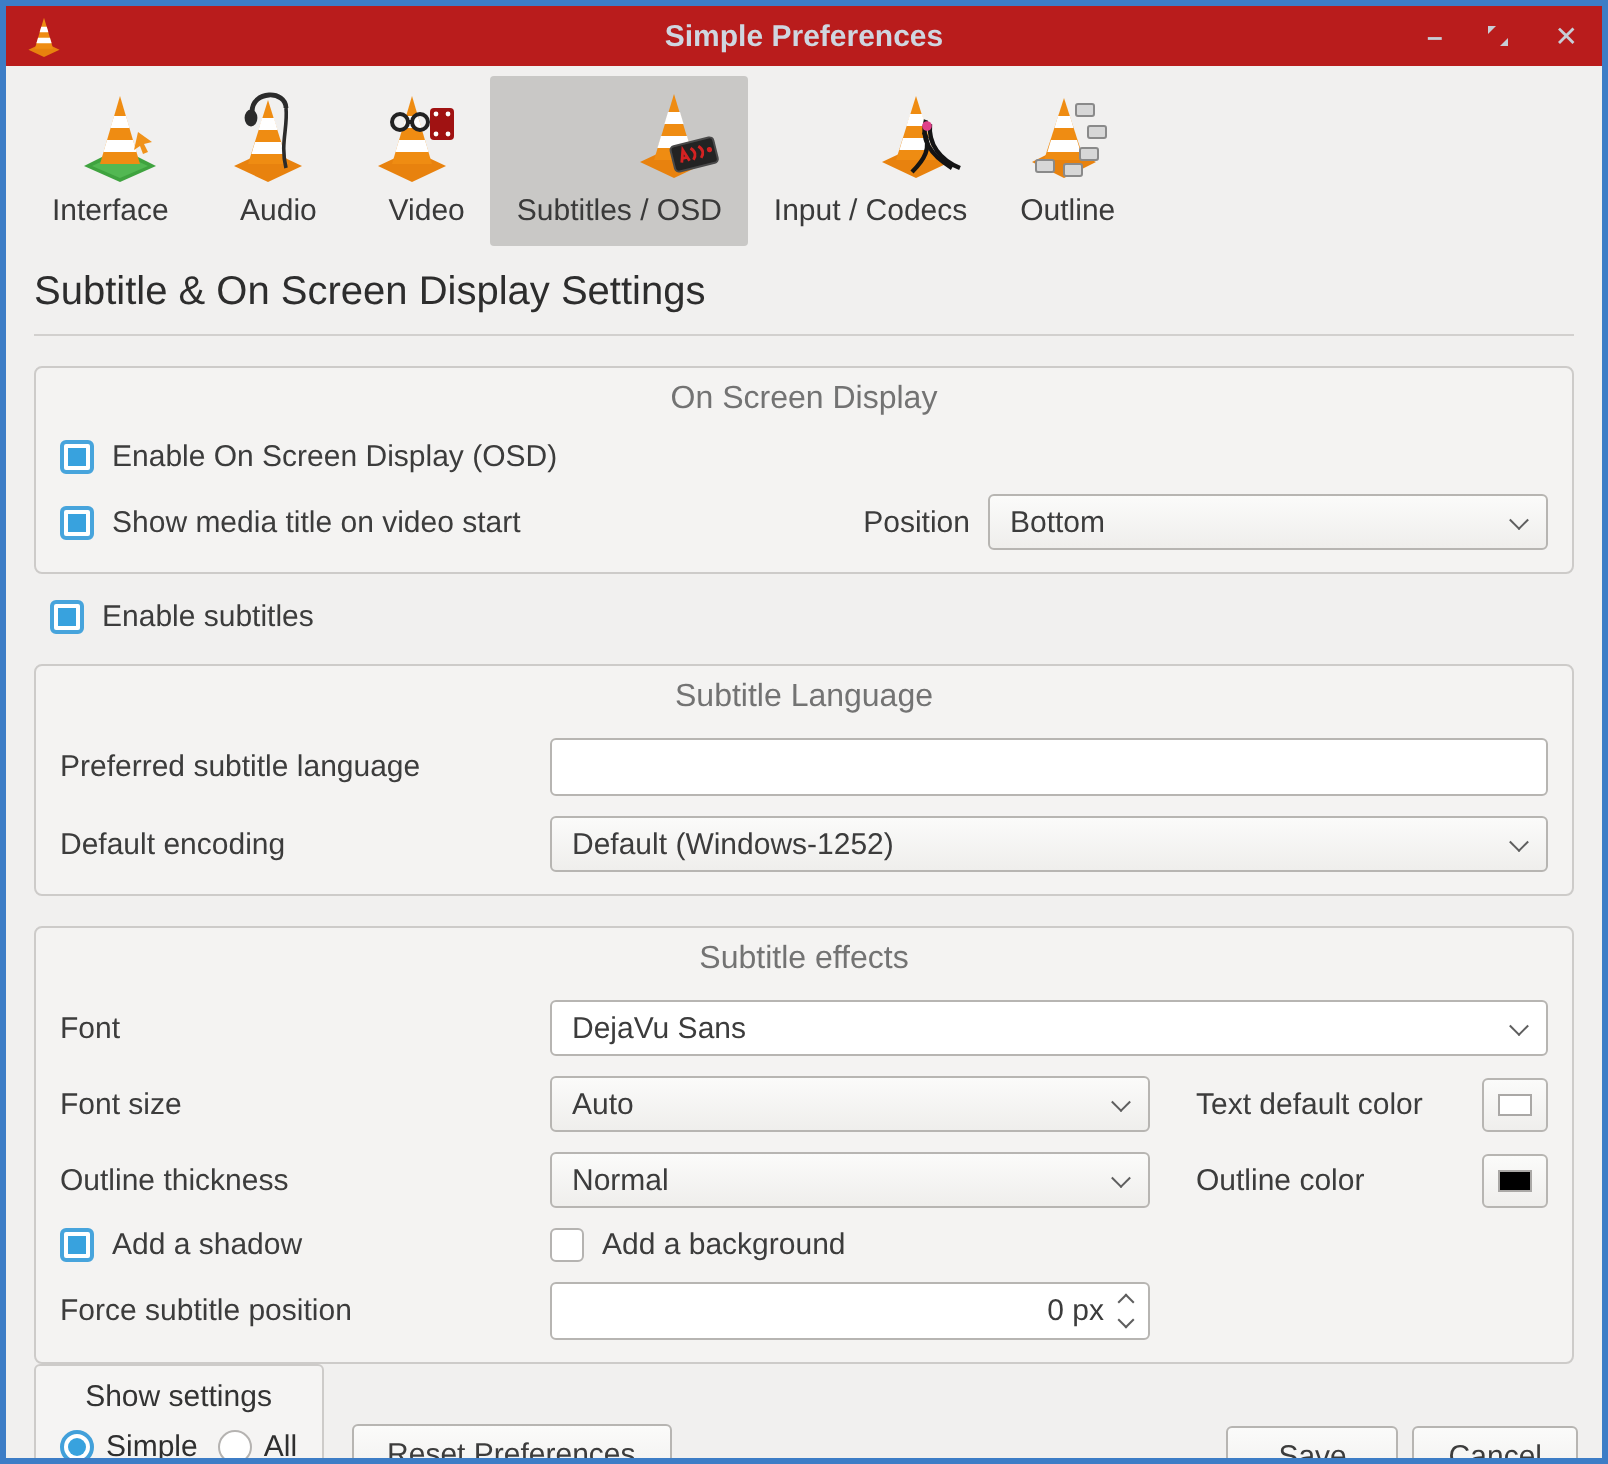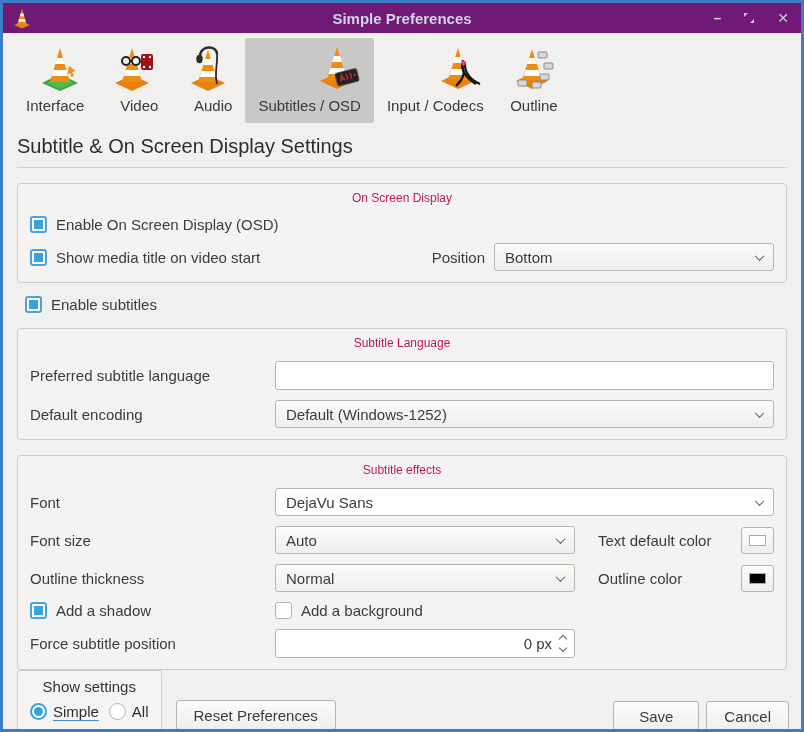--- a/index.html
+++ b/index.html
@@ -10,21 +10,21 @@
     width: 804px; height: 732px;
     border: 3px solid #3d7dc6;
     background: #f1f0ef;
     display: flex; flex-direction: column;
     overflow: hidden;
   }
 
   
   .titlebar {
     height: 30px; flex: 0 0 30px;
-    background: #701a75;
+    background: #b91c1c;
     position: relative;
     display: flex; align-items: center; justify-content: center;
   }
   .titlebar .app-icon { position:absolute; left:8px; top:3px; }
   .titlebar .title {
     width: 100%; text-align: center;
     color: #cfd6e0; font-weight: bold; font-size: 15px;
   }
   .win-controls {
     position: absolute; right: 12px; top: 0; height: 30px;
@@ -55,21 +55,21 @@
 
   
   .content { padding: 0 14px; flex: 0 0 auto; }
 
   .group {
     border: 1px solid #cdcbc9; border-radius: 4px;
     background: #f4f3f2;
     margin-top: 15px;
     padding: 5px 12px 11px;
   }
-  .group-title { text-align: center; font-size: 12px; color: #be185d; padding: 2px 0 1px; }
+  .group-title { text-align: center; font-size: 16px; color: #737373; padding: 2px 0 1px; }
 
   .frow { display: grid; grid-template-columns: 245px 1fr; align-items: center; margin-top: 10px; }
   .flexrow { display: flex; align-items: center; margin-top: 10px; }
   .lbl { font-size: 15px; color: #3c3c3c; }
 
   
   .cb-wrap { display: inline-flex; align-items: center; gap: 9px; cursor: default; }
   .cb {
     width: 17px; height: 17px; border-radius: 3px; background: #fff;
     border: 2px solid #47a4dc;
@@ -197,52 +197,52 @@
           <path d="M17.5 26 L30.5 26 L32.3 32 L15.7 32 Z" fill="#fff"></path>
           <path d="M33 22 L40 27 L36 28 L38 32 L35.5 33 L34 29 L31 31 Z" fill="#f0921a"></path>
         </svg>
       </span>
       <span class="label">Interface</span>
     </div>
 
     <div class="tab">
       <span>
         <svg width="48" height="48" viewBox="0 0 48 48">
+          <path d="M7 39 L24 31 L41 39 L24 47 Z" fill="#e8820e"></path>
+          <path d="M24 6 L34 38 L14 38 Z" fill="#ef8c12"></path>
+          <path d="M21 15 L27 15 L28.8 21 L19.2 21 Z" fill="#fff"></path>
+          <path d="M17.5 27 L30.5 27 L32.3 33 L15.7 33 Z" fill="#fff"></path>
+          <path d="M16 12 C16 1 33 1 33 10" stroke="#2b2b2b" stroke-width="2.4" fill="none"></path>
+          <ellipse cx="15.5" cy="15" rx="3.2" ry="4.2" fill="#2b2b2b"></ellipse>
+          <path d="M33 10 C34 20 30 28 33 40" stroke="#2b2b2b" stroke-width="1.8" fill="none"></path>
+        </svg>
+      </span>
+      <span class="label">Audio</span>
+    </div>
+
+    <div class="tab">
+      <span>
+        <svg width="48" height="48" viewBox="0 0 48 48">
           <path d="M5 39 L22 31 L39 39 L22 47 Z" fill="#e8820e"></path>
           <path d="M22 4 L32 38 L12 38 Z" fill="#ef8c12"></path>
           <path d="M19 14 L25 14 L26.8 20 L17.2 20 Z" fill="#fff"></path>
           <path d="M15.5 26 L28.5 26 L30.3 32 L13.7 32 Z" fill="#fff"></path>
           <circle cx="16" cy="17" r="4" fill="none" stroke="#222" stroke-width="2"></circle>
           <circle cx="26" cy="17" r="4" fill="none" stroke="#222" stroke-width="2"></circle>
           <path d="M20 17 L22 17" stroke="#222" stroke-width="2"></path>
           <rect x="31" y="10" width="12" height="16" rx="2" fill="#a01212"></rect>
           <circle cx="34" cy="13" r="1.2" fill="#fff"></circle>
             <circle cx="40" cy="13" r="1.2" fill="#fff"></circle>
           <circle cx="34" cy="23" r="1.2" fill="#fff"></circle>
             <circle cx="40" cy="23" r="1.2" fill="#fff"></circle>
         </svg>
       </span>
       <span class="label">Video</span>
     </div>
 
-    <div class="tab">
-      <span>
-        <svg width="48" height="48" viewBox="0 0 48 48">
-          <path d="M7 39 L24 31 L41 39 L24 47 Z" fill="#e8820e"></path>
-          <path d="M24 6 L34 38 L14 38 Z" fill="#ef8c12"></path>
-          <path d="M21 15 L27 15 L28.8 21 L19.2 21 Z" fill="#fff"></path>
-          <path d="M17.5 27 L30.5 27 L32.3 33 L15.7 33 Z" fill="#fff"></path>
-          <path d="M16 12 C16 1 33 1 33 10" stroke="#2b2b2b" stroke-width="2.4" fill="none"></path>
-          <ellipse cx="15.5" cy="15" rx="3.2" ry="4.2" fill="#2b2b2b"></ellipse>
-          <path d="M33 10 C34 20 30 28 33 40" stroke="#2b2b2b" stroke-width="1.8" fill="none"></path>
-        </svg>
-      </span>
-      <span class="label">Audio</span>
-    </div>
-
     <div class="tab selected">
       <span>
         <svg width="48" height="48" viewBox="0 0 48 48">
           <path d="M7 37 L24 29 L41 37 L24 45 Z" fill="#e8820e"></path>
           <path d="M24 3 L34 36 L14 36 Z" fill="#ef8c12"></path>
           <path d="M21 12 L27 12 L28.8 18 L19.2 18 Z" fill="#fff"></path>
           <path d="M17.5 24 L30.5 24 L32.3 30 L15.7 30 Z" fill="#fff"></path>
           <g transform="rotate(-14 33 33)">
             <rect x="23" y="27" width="22" height="13" rx="2" fill="#232323" stroke="#4a4a4a"></rect>
             <path d="M27 36 L29 30 L31 36 M28 34 L30 34" stroke="#d42222" stroke-width="1.4" fill="none"></path>

